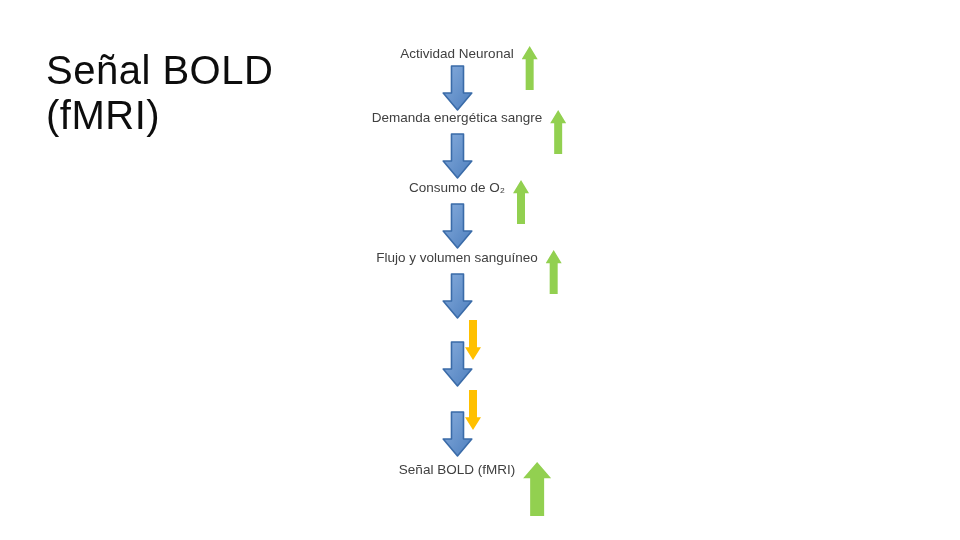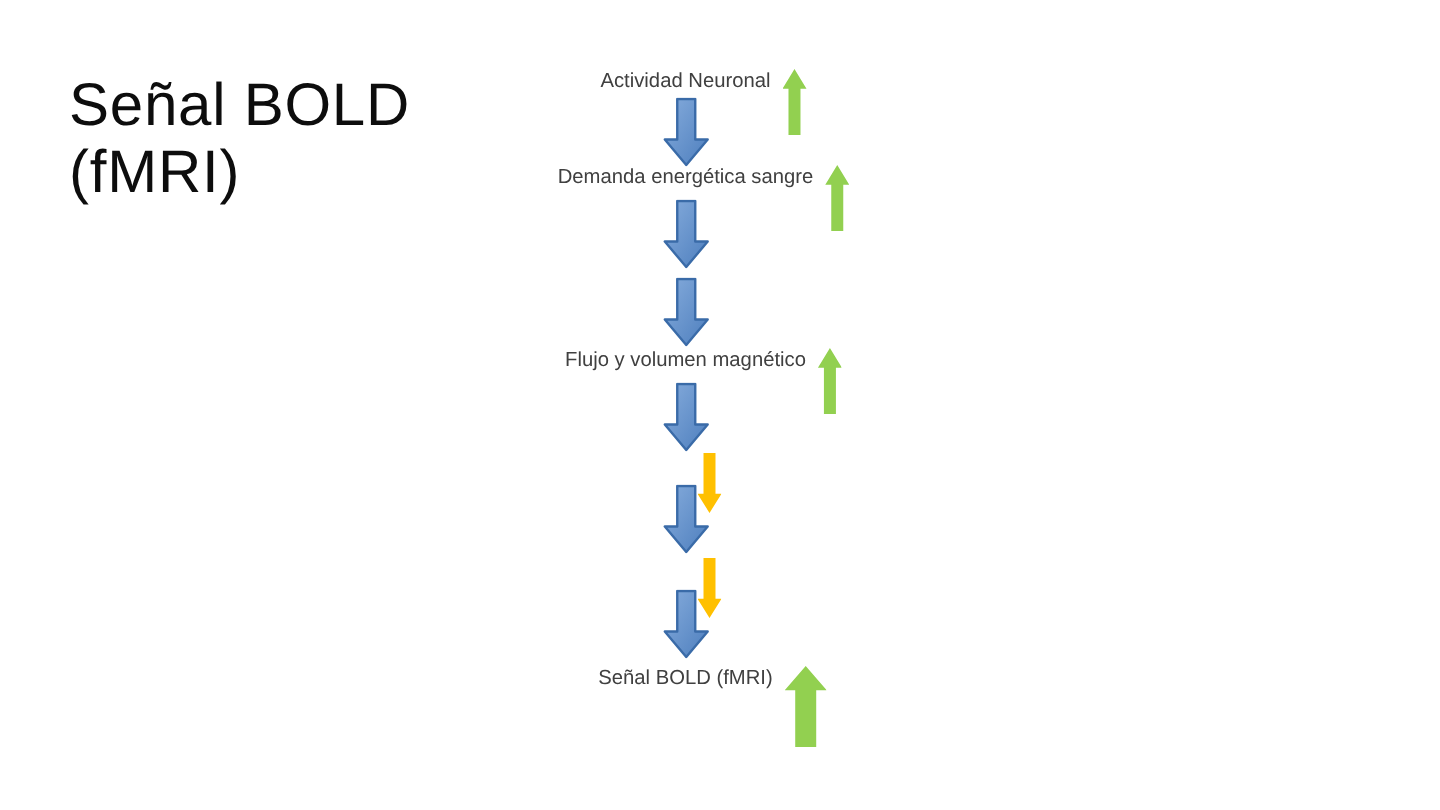--- a/index.html
+++ b/index.html
@@ -129,30 +129,35 @@
     <span class="step-label">Demanda energética sangre</span>
     <span class="side-arrow up-green"></span>
   </div>
 
   <div class="connector" style="margin-top:6px">
     <svg width="32" height="46" viewBox="0 0 32 46">
       <path d="M10.5 1 L22.5 1 L22.5 28 L30.8 28 L16.5 45 L2.2 28 L10.5 28 Z" style="fill:url(#blueGrad); stroke:var(--c-blue-stroke, #3A6BA8); stroke-width:1.6; stroke-linejoin:round"></path>
     </svg>
   </div>
 
+  <div class="step">
+    <span class="spacer"></span>
+    <span class="step-label">Consumo de O₂</span>
+    <span class="side-arrow up-green"></span>
+  </div>
 
   <div class="connector" style="margin-top:6px">
     <svg width="32" height="46" viewBox="0 0 32 46">
       <path d="M10.5 1 L22.5 1 L22.5 28 L30.8 28 L16.5 45 L2.2 28 L10.5 28 Z" style="fill:url(#blueGrad); stroke:var(--c-blue-stroke, #3A6BA8); stroke-width:1.6; stroke-linejoin:round"></path>
     </svg>
   </div>
 
   <div class="step">
     <span class="spacer"></span>
-    <span class="step-label">Flujo y volumen magnético</span>
+    <span class="step-label">Flujo y volumen sanguíneo</span>
     <span class="side-arrow up-green"></span>
   </div>
 
   <div class="connector" style="margin-top:6px">
     <svg width="32" height="46" viewBox="0 0 32 46">
       <path d="M10.5 1 L22.5 1 L22.5 28 L30.8 28 L16.5 45 L2.2 28 L10.5 28 Z" style="fill:url(#blueGrad); stroke:var(--c-blue-stroke, #3A6BA8); stroke-width:1.6; stroke-linejoin:round"></path>
     </svg>
   </div>
 
   <div class="step" style="margin-top:-2px">

